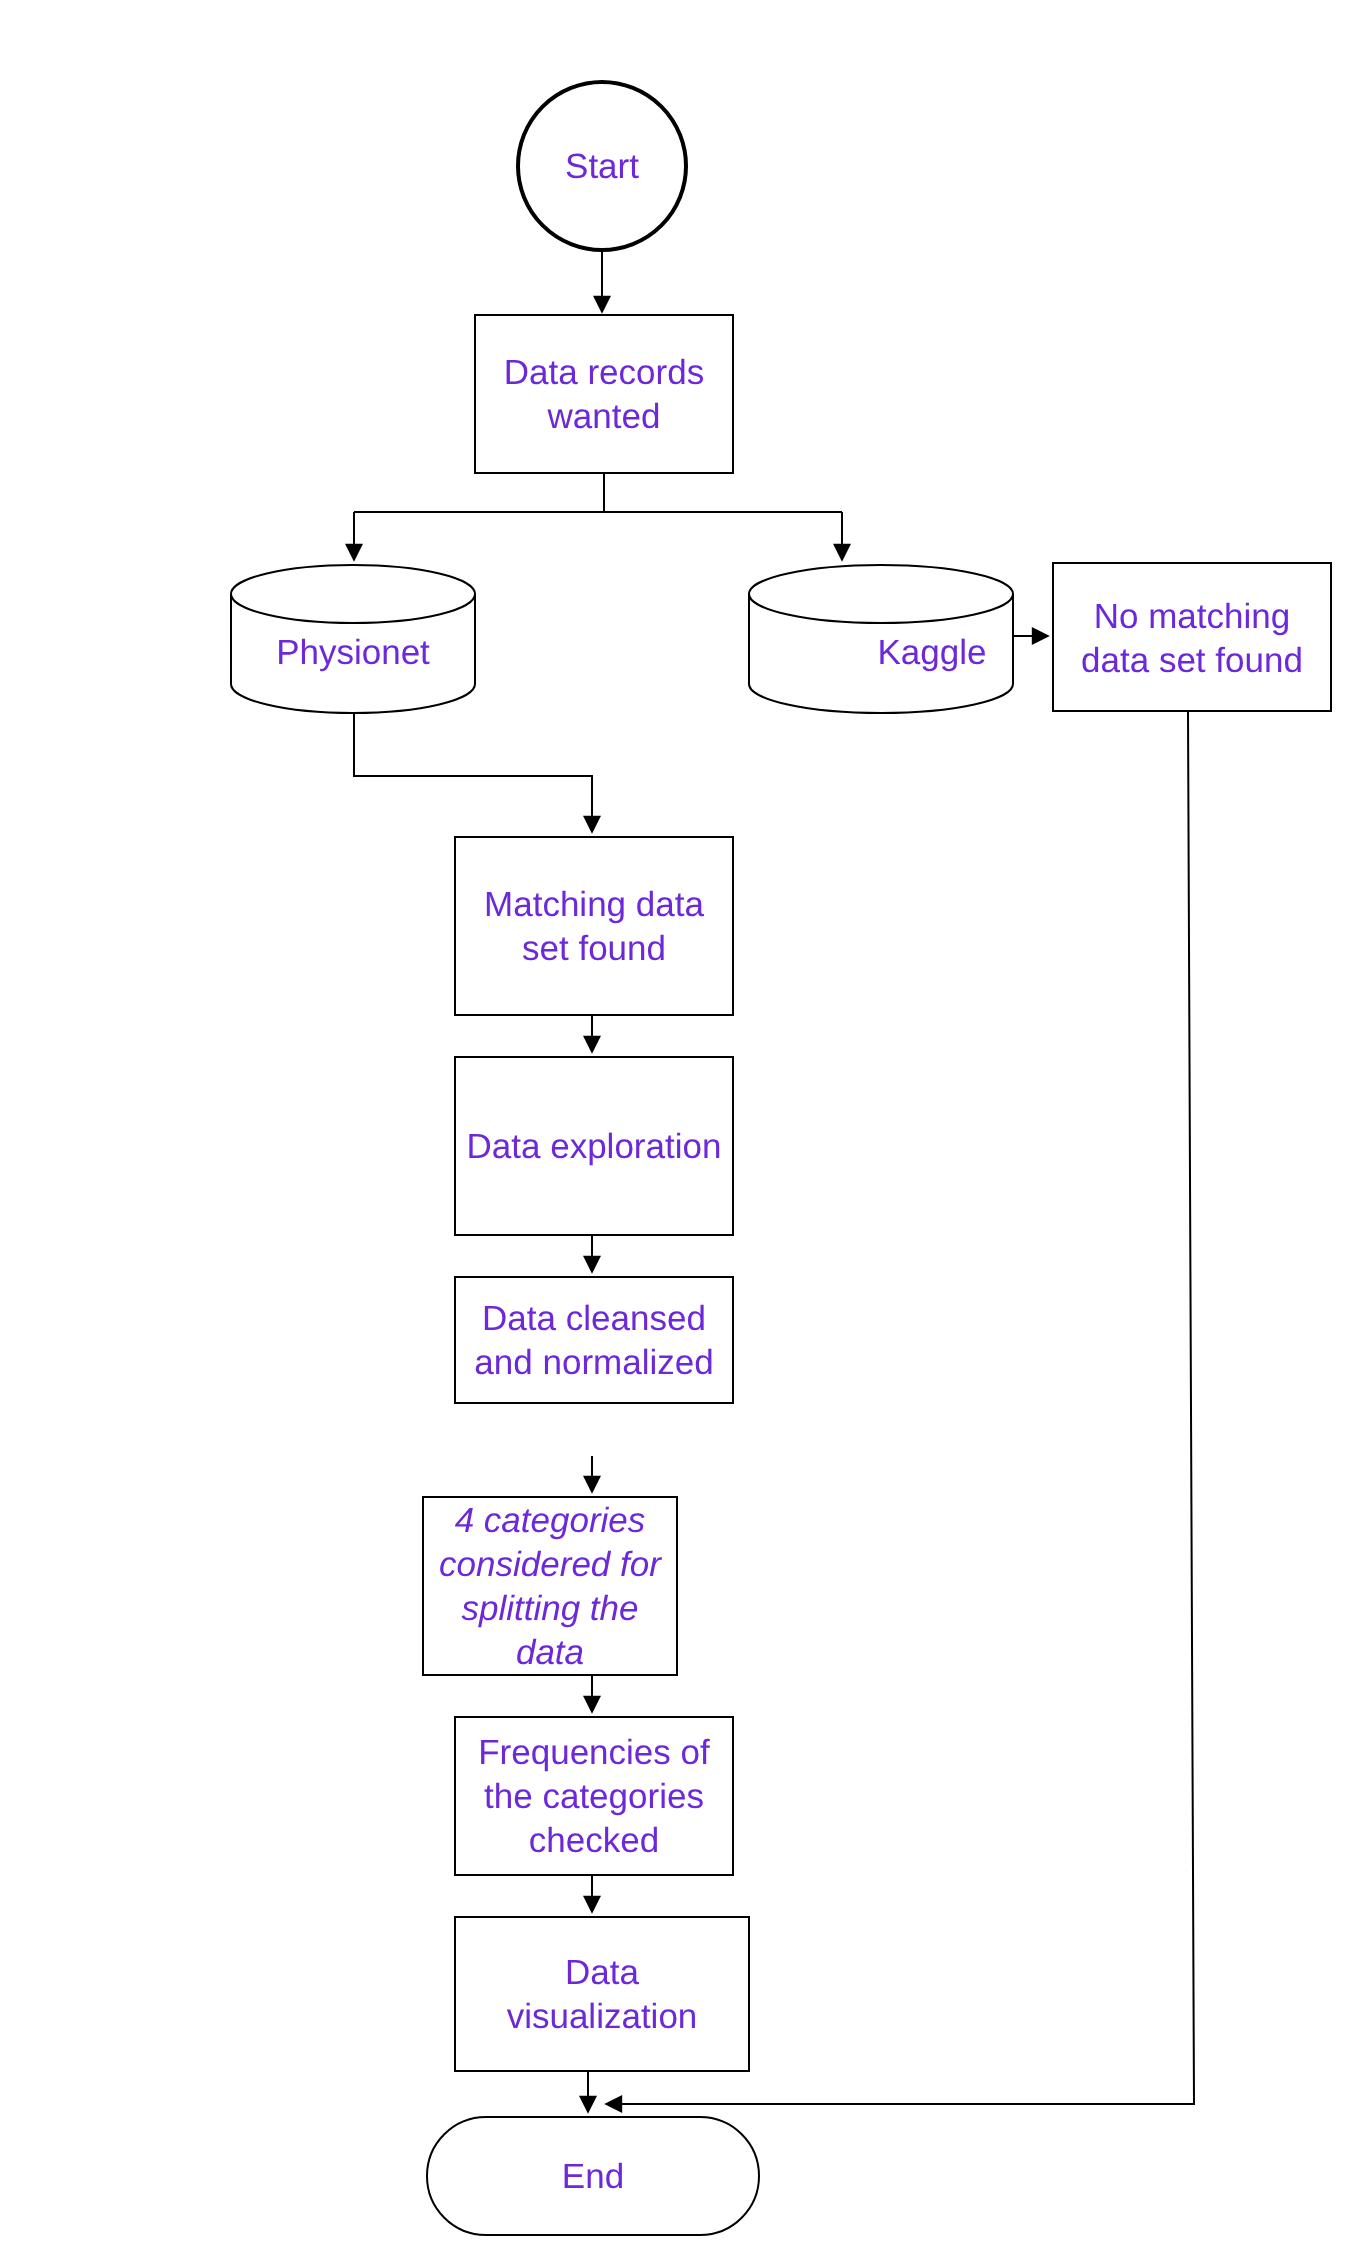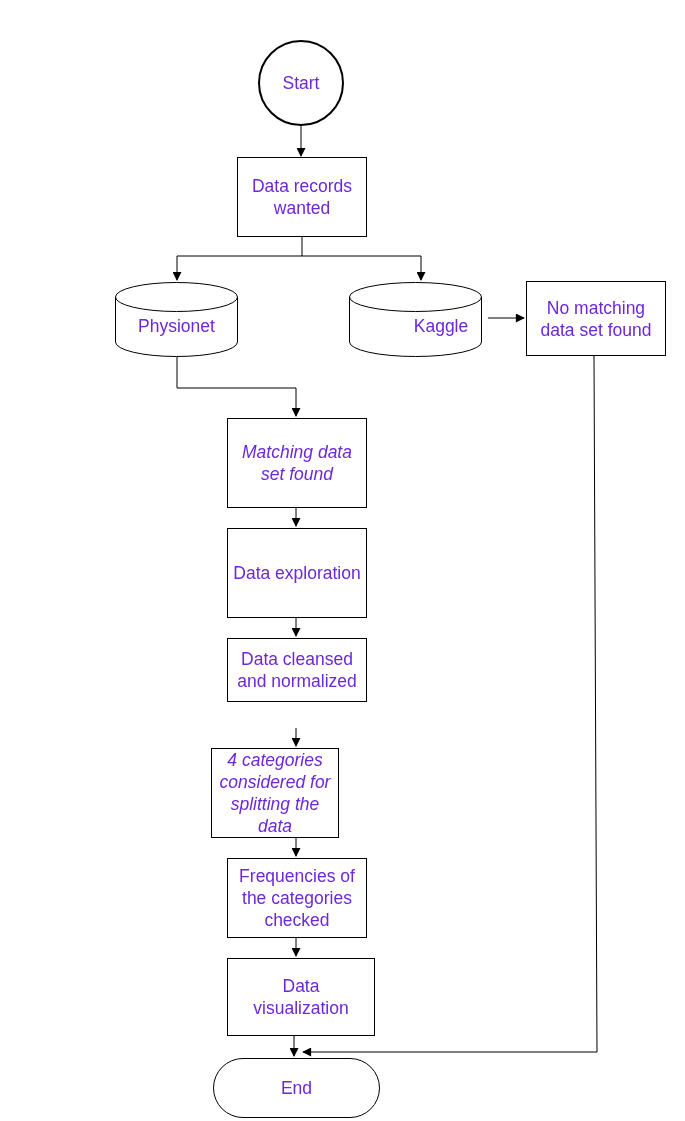--- a/index.html
+++ b/index.html
@@ -58,23 +58,23 @@
     top: 0;
   }
   .cyl .lbl {
     position: relative;
     padding-top: 13px;
   }
 
   #n-start       { left: 258px; top: 40px;   width: 86px;  height: 86px; }
   #n-records     { left: 237px; top: 157px;  width: 130px; height: 80px; }
   #n-physionet   { left: 115px; top: 282px;  width: 123px; height: 75px; }
-  #n-kaggle      { left: 349px; top: 282px;  width: 160px; height: 75px; padding-left: 24px; }
+  #n-kaggle      { left: 374px; top: 282px;  width: 160px; height: 75px; padding-left: 24px; }
   #n-nomatch     { left: 526px; top: 281px;  width: 140px; height: 75px; }
-  #n-matching    { left: 227px; top: 418px;  width: 140px; height: 90px; font-style: italic; }
+  #n-matching    { left: 227px; top: 418px;  width: 140px; height: 90px; }
   #n-exploration { left: 227px; top: 528px;  width: 140px; height: 90px; }
   #n-cleansed    { left: 227px; top: 638px;  width: 140px; height: 64px; }
   #n-categories  { left: 211px; top: 748px;  width: 128px; height: 90px; font-style: italic; }
   #n-frequencies { left: 227px; top: 858px;  width: 140px; height: 80px; }
   #n-viz         { left: 227px; top: 958px;  width: 148px; height: 78px; }
   #n-end         { left: 213px; top: 1058px; width: 167px; height: 60px; }
 </style>
 </head>
 <body>
 

